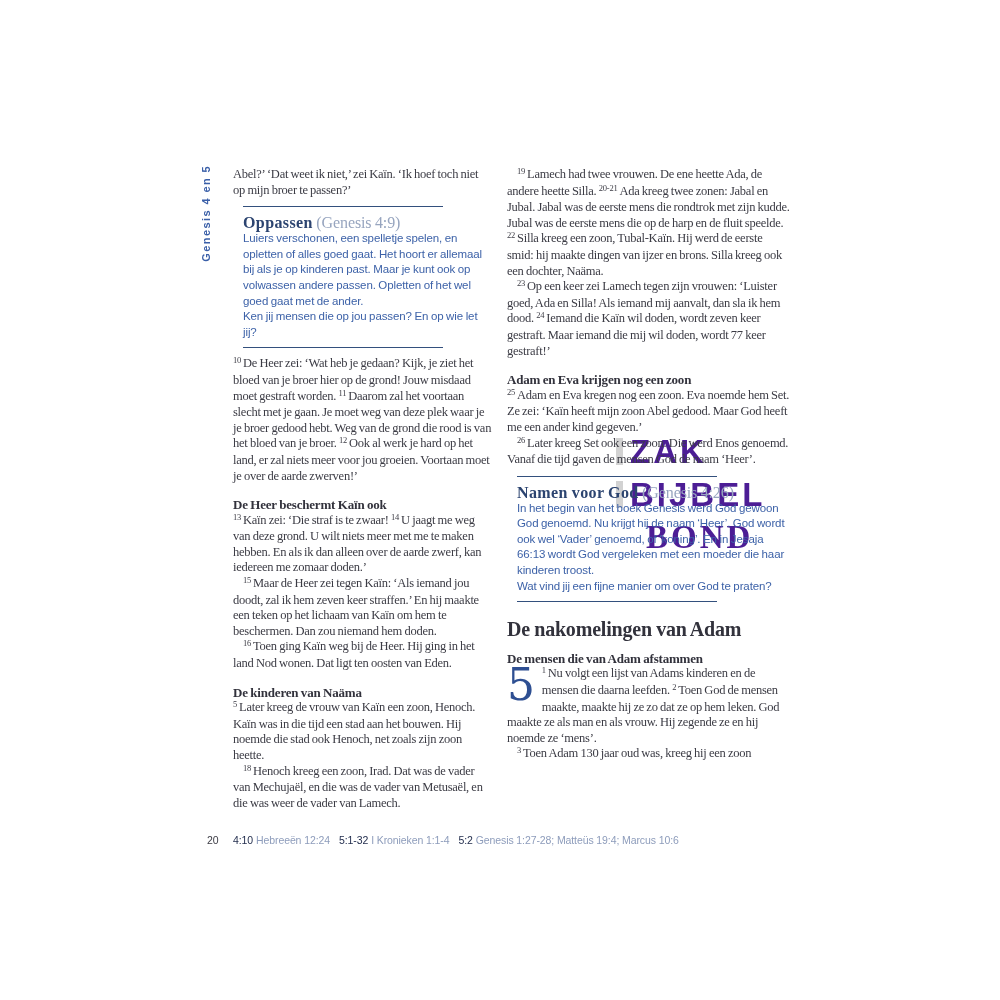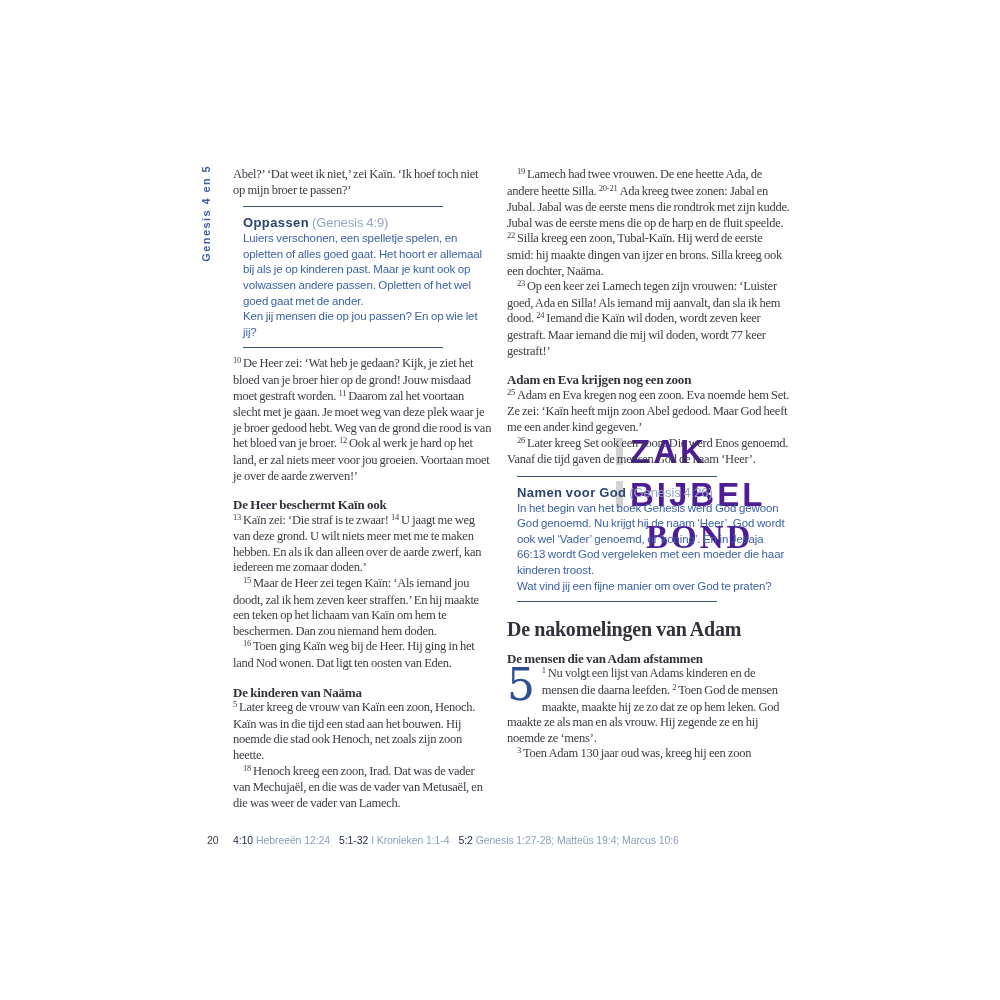--- a/index.html
+++ b/index.html
@@ -36,21 +36,21 @@
 
   .chapter-para{overflow:visible;}
   .chapter-num{float:left;font-family:"DejaVu Serif",serif;font-size:44px;
     line-height:33px;color:#2e4f92;padding:2px 7px 0 0;}
 
   .box{margin:8px 0 8px 10px;font-family:"Liberation Sans",sans-serif;
     letter-spacing:-0.1px;word-spacing:-0.5px;}
   .rule{width:200px;border-top:1.5px solid #33507d;}
   .rule-top{margin-bottom:7px;}
   .rule-bottom{margin-top:7px;}
-  .box-head{font-size:13px;line-height:17px;}
+  .box-head{font-size:16px;line-height:17px;font-family:Liberation Serif, serif;}
   .box-title{font-weight:bold;color:#2c4470;letter-spacing:0.4px;}
   .box-ref{color:#97a5bf;}
   .box-body,.box-question{color:#3d62a8;font-size:11.5px;line-height:15.6px;}
 
   .footer{position:absolute;left:207px;top:834px;z-index:1;display:flex;
     font-family:"Liberation Sans",sans-serif;font-size:10.5px;line-height:13px;
     letter-spacing:-0.1px;}
   .page-num{color:#3b3b44;width:26px;}
   .ref-verse{font-weight:normal;color:#232e4e;margin-right:3px;}
   .ref-sources{color:#8d9cbb;margin-right:9px;}

